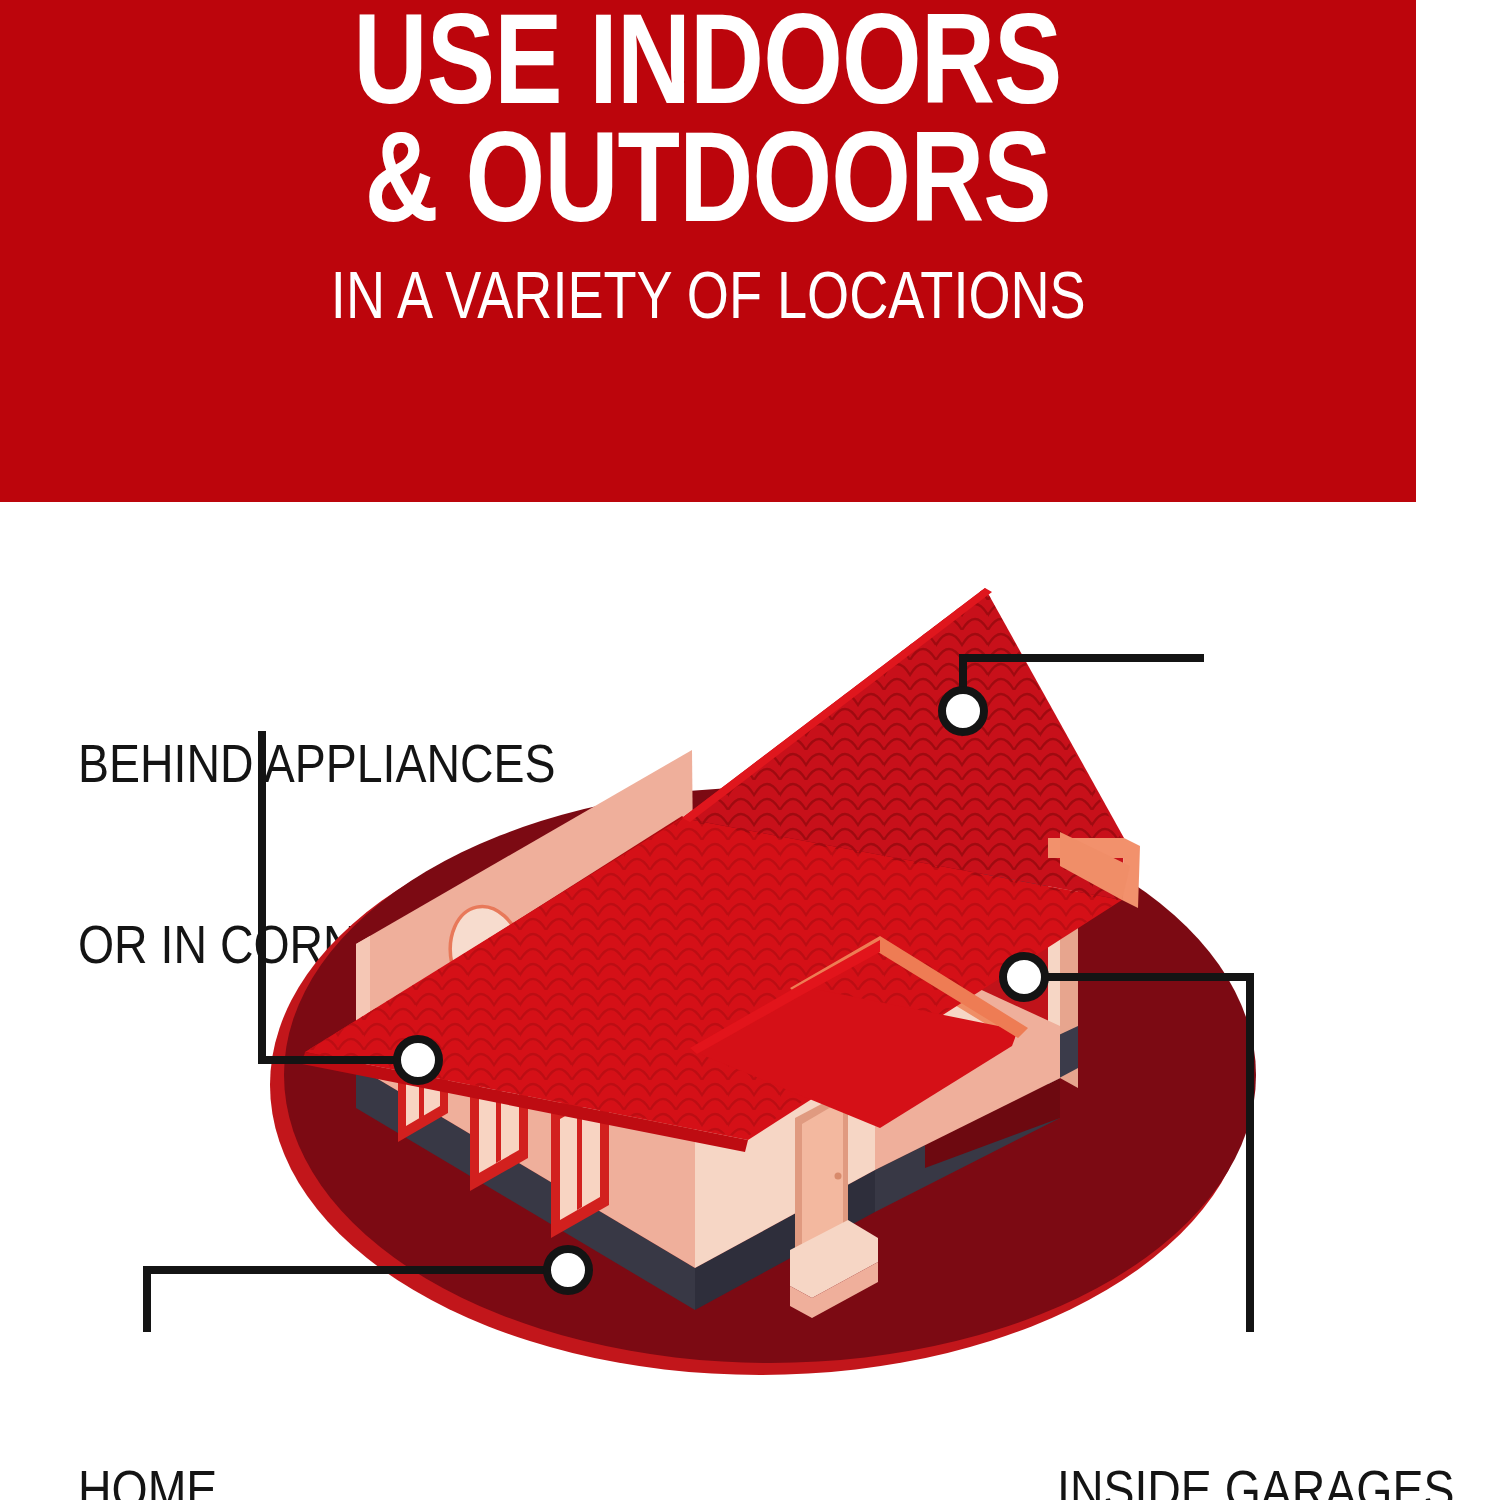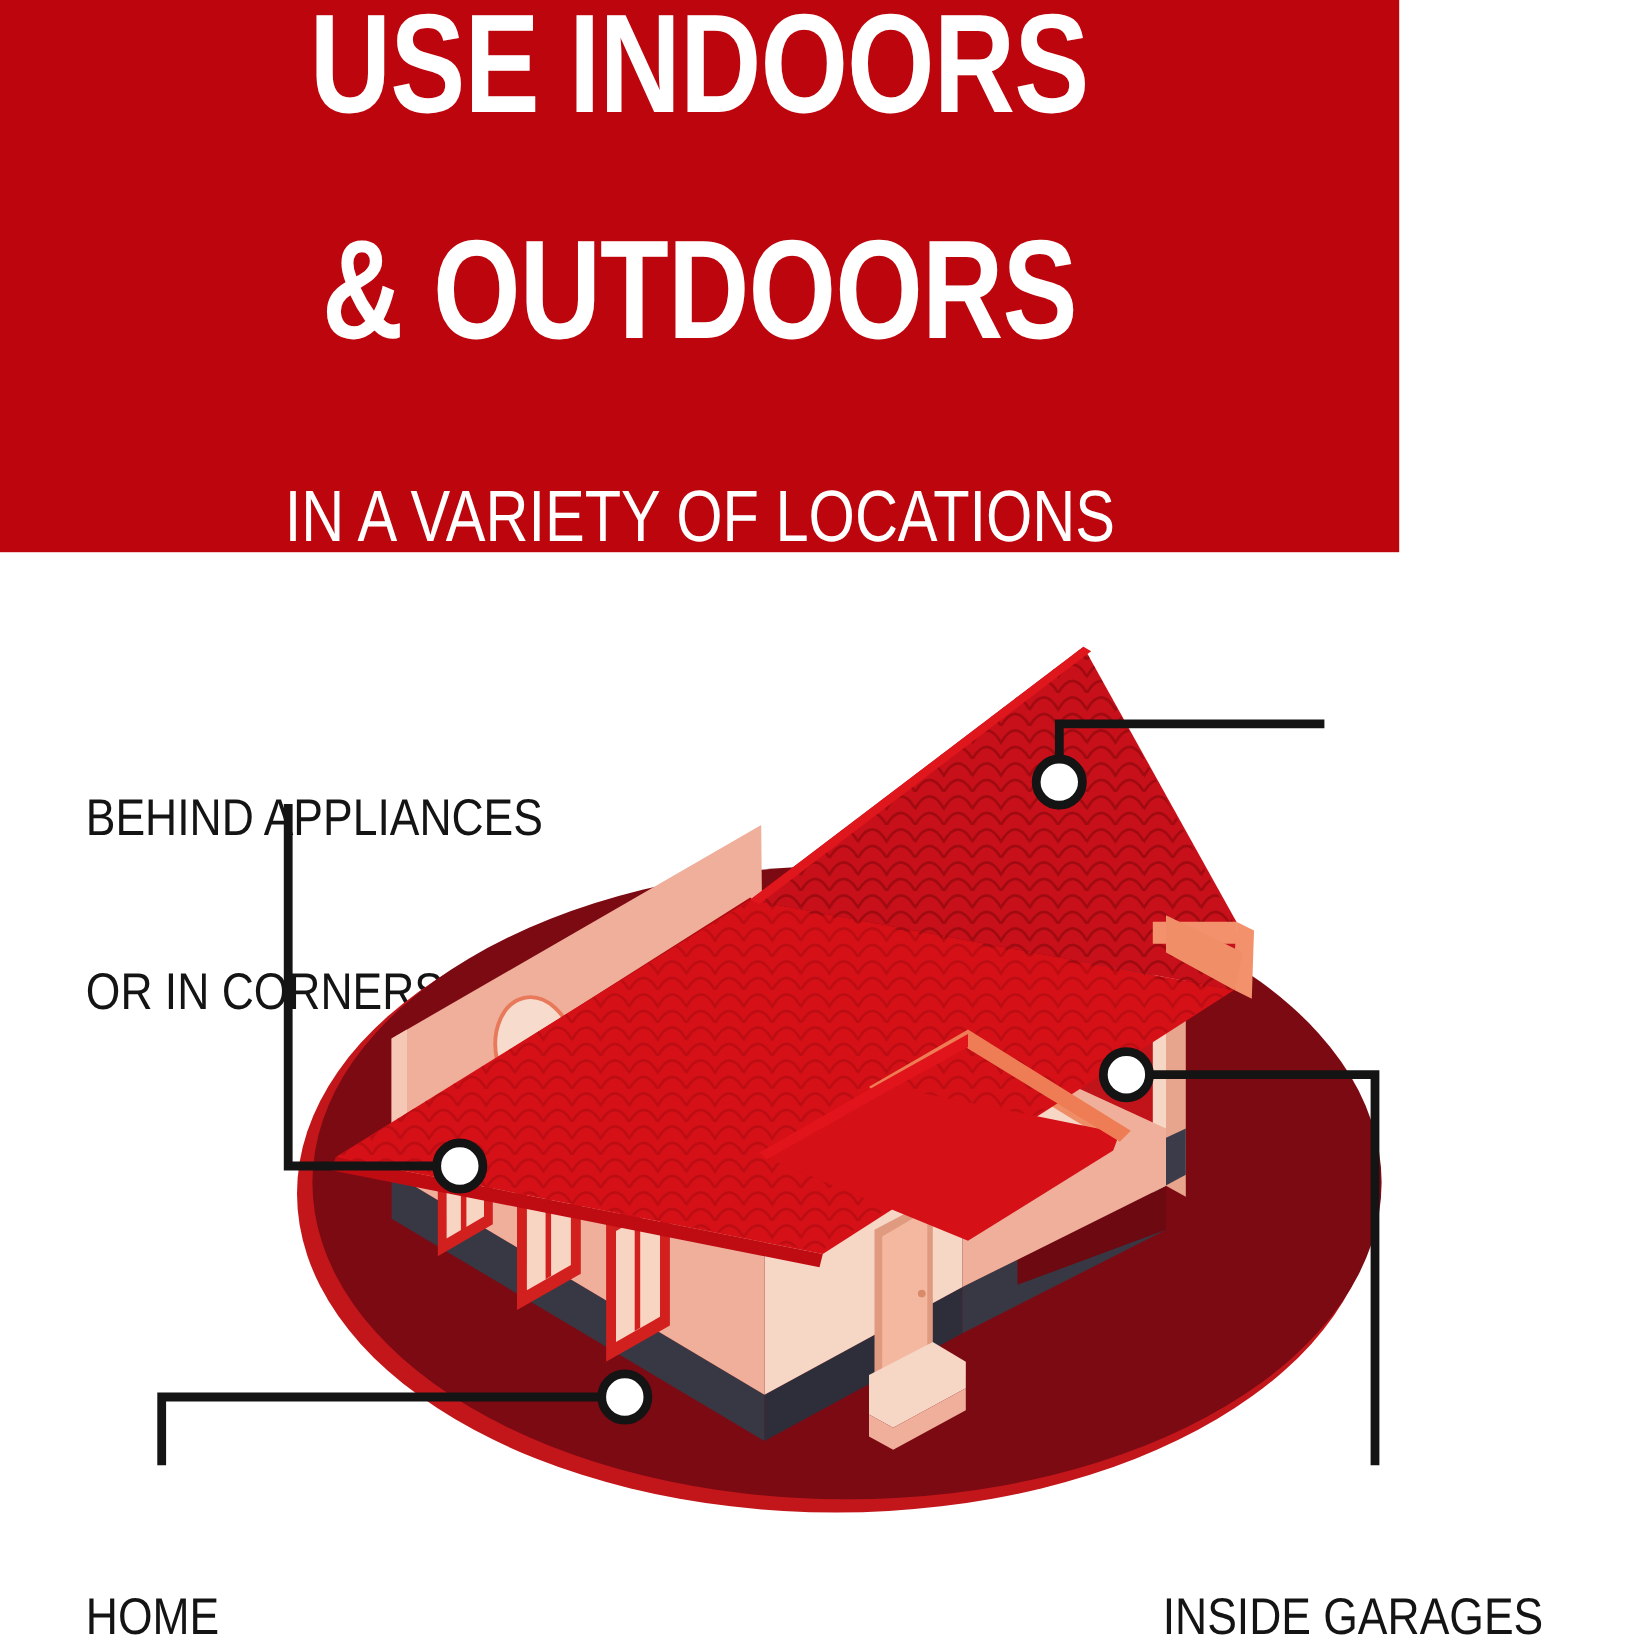--- a/index.html
+++ b/index.html
@@ -6,23 +6,23 @@
   body{
     width:1500px;height:1500px;
     background:#ffffff;
     font-family:"Liberation Sans", sans-serif;
     overflow:hidden;
   }
   #page{position:relative;width:1500px;height:1500px;}
 
   
   .banner{
-    position:absolute;left:0;top:0;width:1272px;height:502px;
+    position:absolute;left:0;top:0;width:1416px;height:502px;
     background:#bc050c;
-    display:flex;flex-direction:column;align-items:center;justify-content:space-between;
+    display:flex;flex-direction:column;align-items:center;justify-content:flex-start;
   }
   .title-line{
     color:#ffffff;
     font-family:"Liberation Sans", sans-serif;
     font-weight:bold;
     font-size:128px;
     line-height:0.92;
     letter-spacing:-1px;
     transform:scaleX(0.80);
     transform-origin:center center;
@@ -41,21 +41,21 @@
     white-space:nowrap;
     margin-top:26px;
   }
 
   
   .callout{
     position:absolute;
     color:#141414;
     font-family:"Liberation Sans", sans-serif;
     font-weight:normal;
-    font-size:47px;
+    font-size:54px;
     line-height:1.12;
     letter-spacing:0px;
     white-space:pre;
   }
   .callout span{display:block;transform:scaleX(0.86);transform-origin:left center;}
   .callout.right span{transform-origin:left center;}
 
   #lbl-appliances{left:78px;top:612px;}
   #lbl-attics{left:1214px;top:638px;}
   #lbl-home-exterior{left:78px;top:1338px;}

